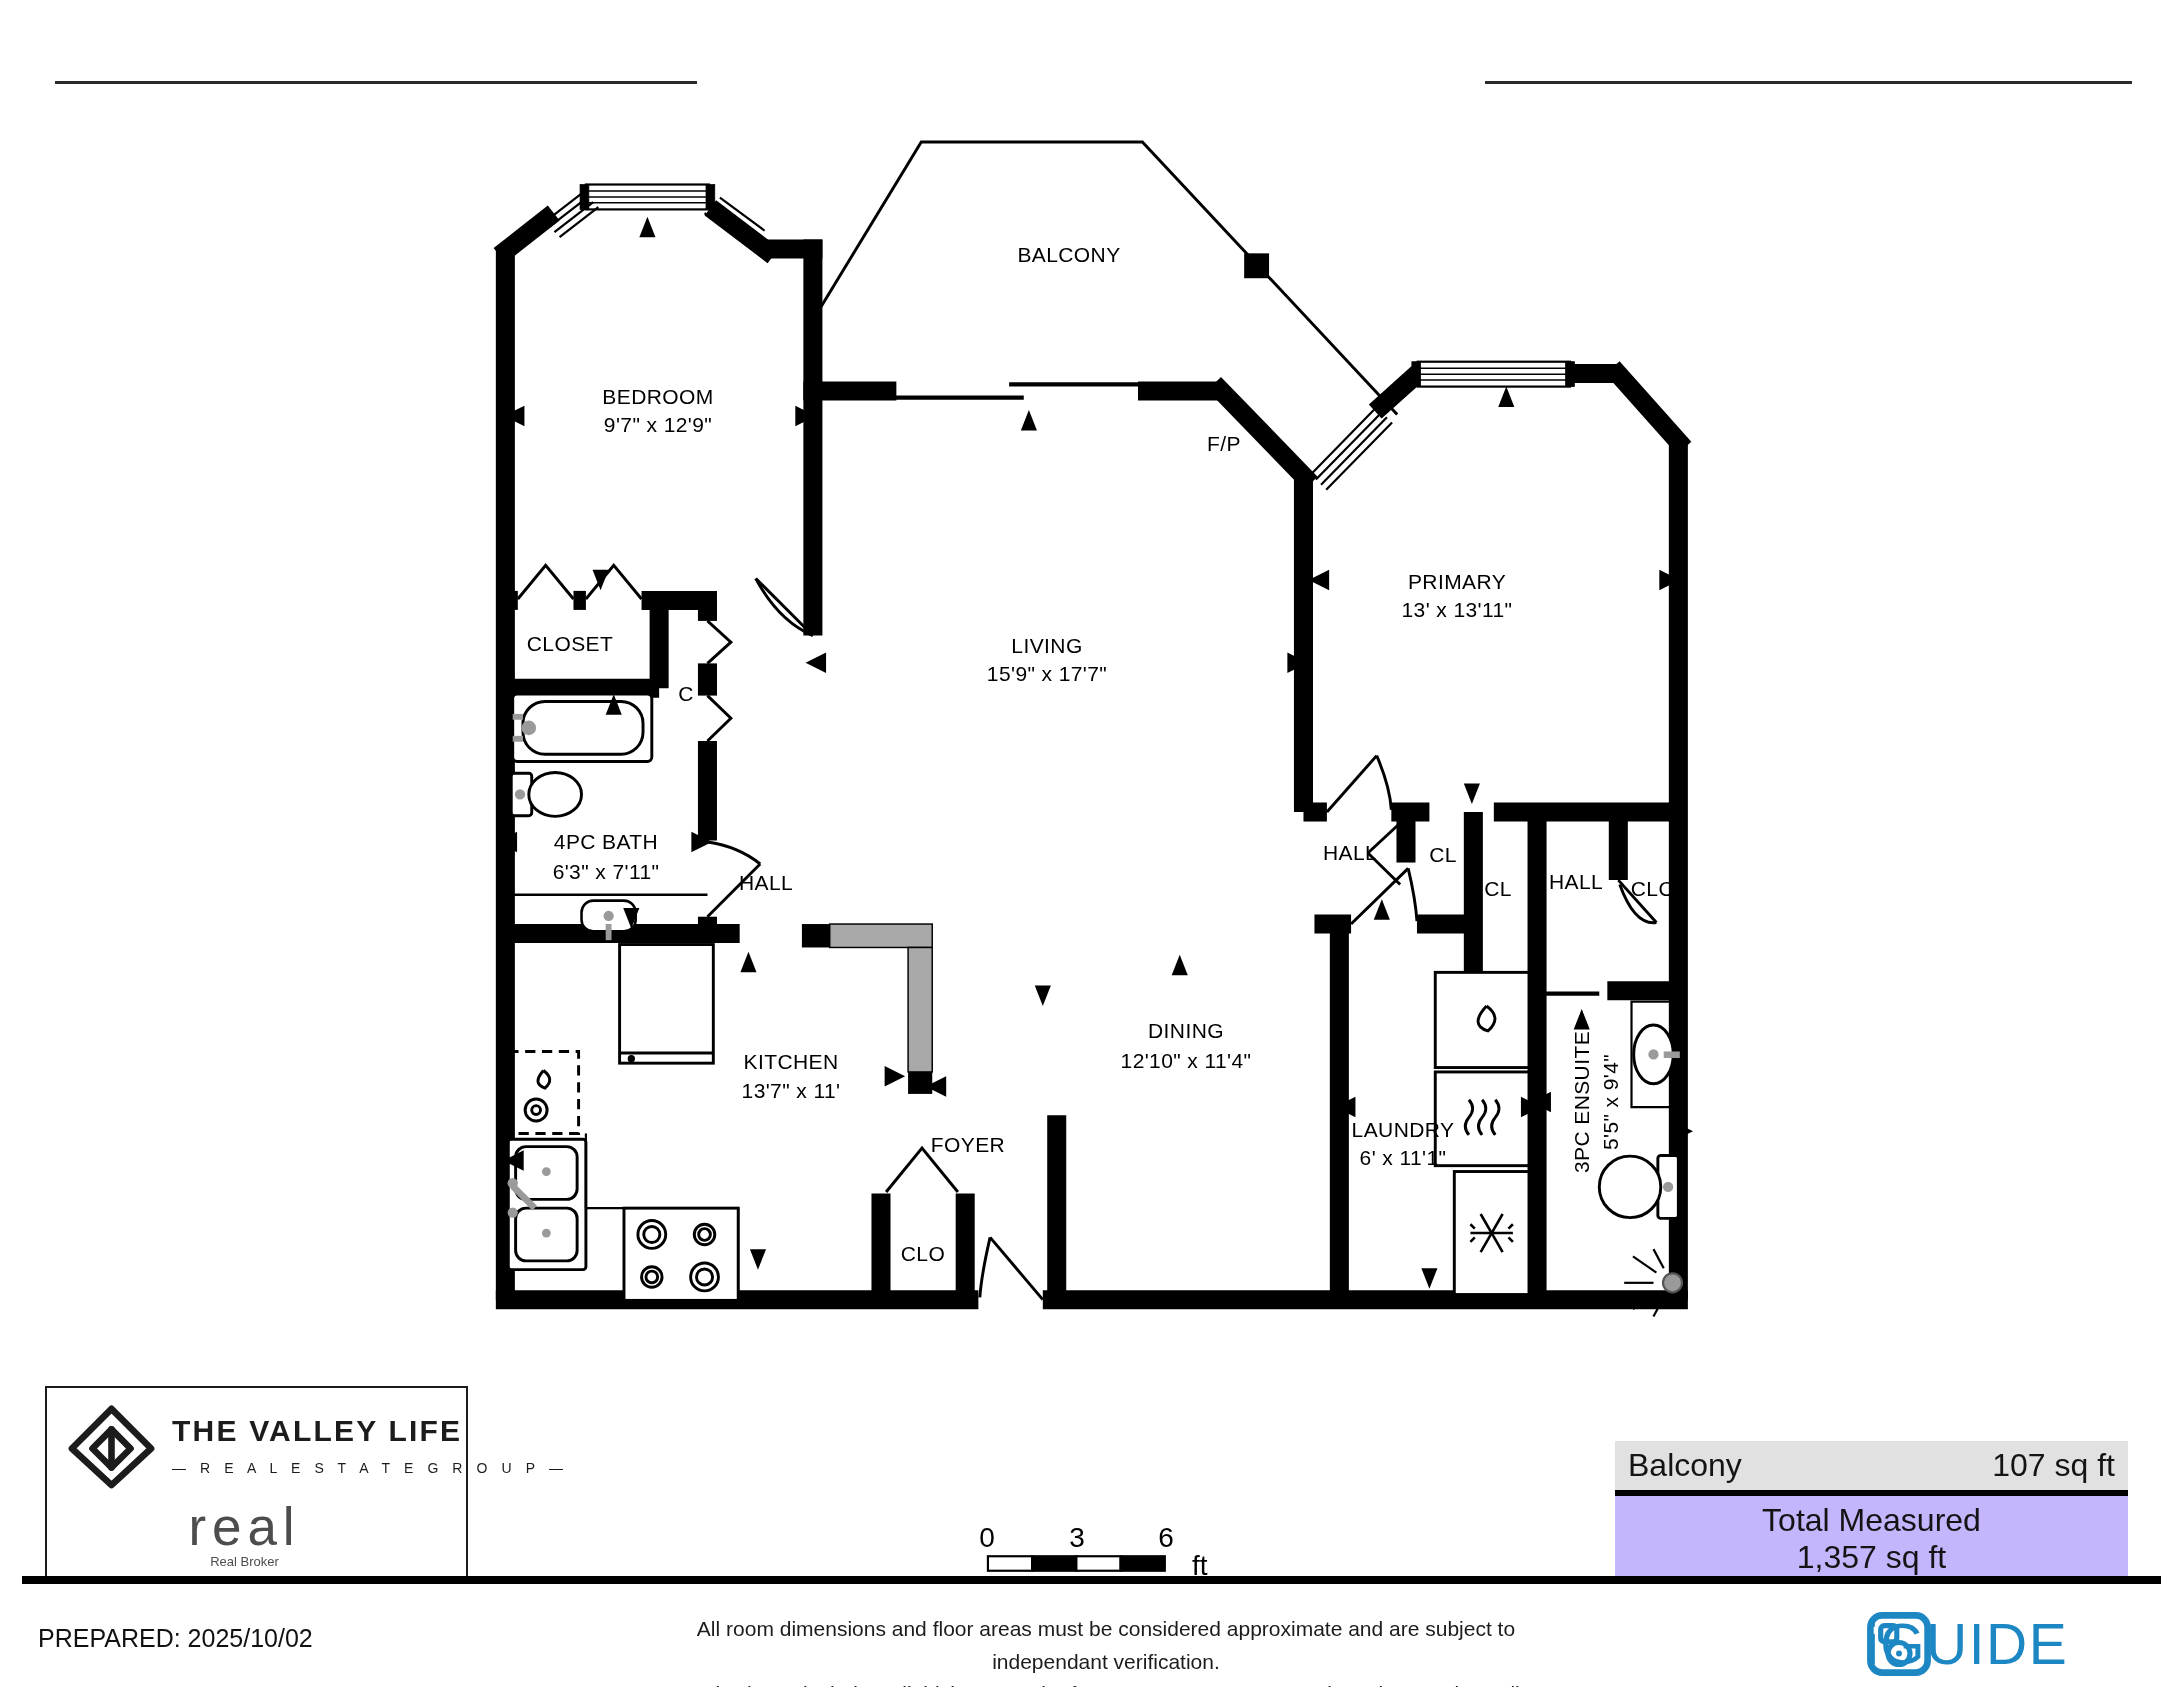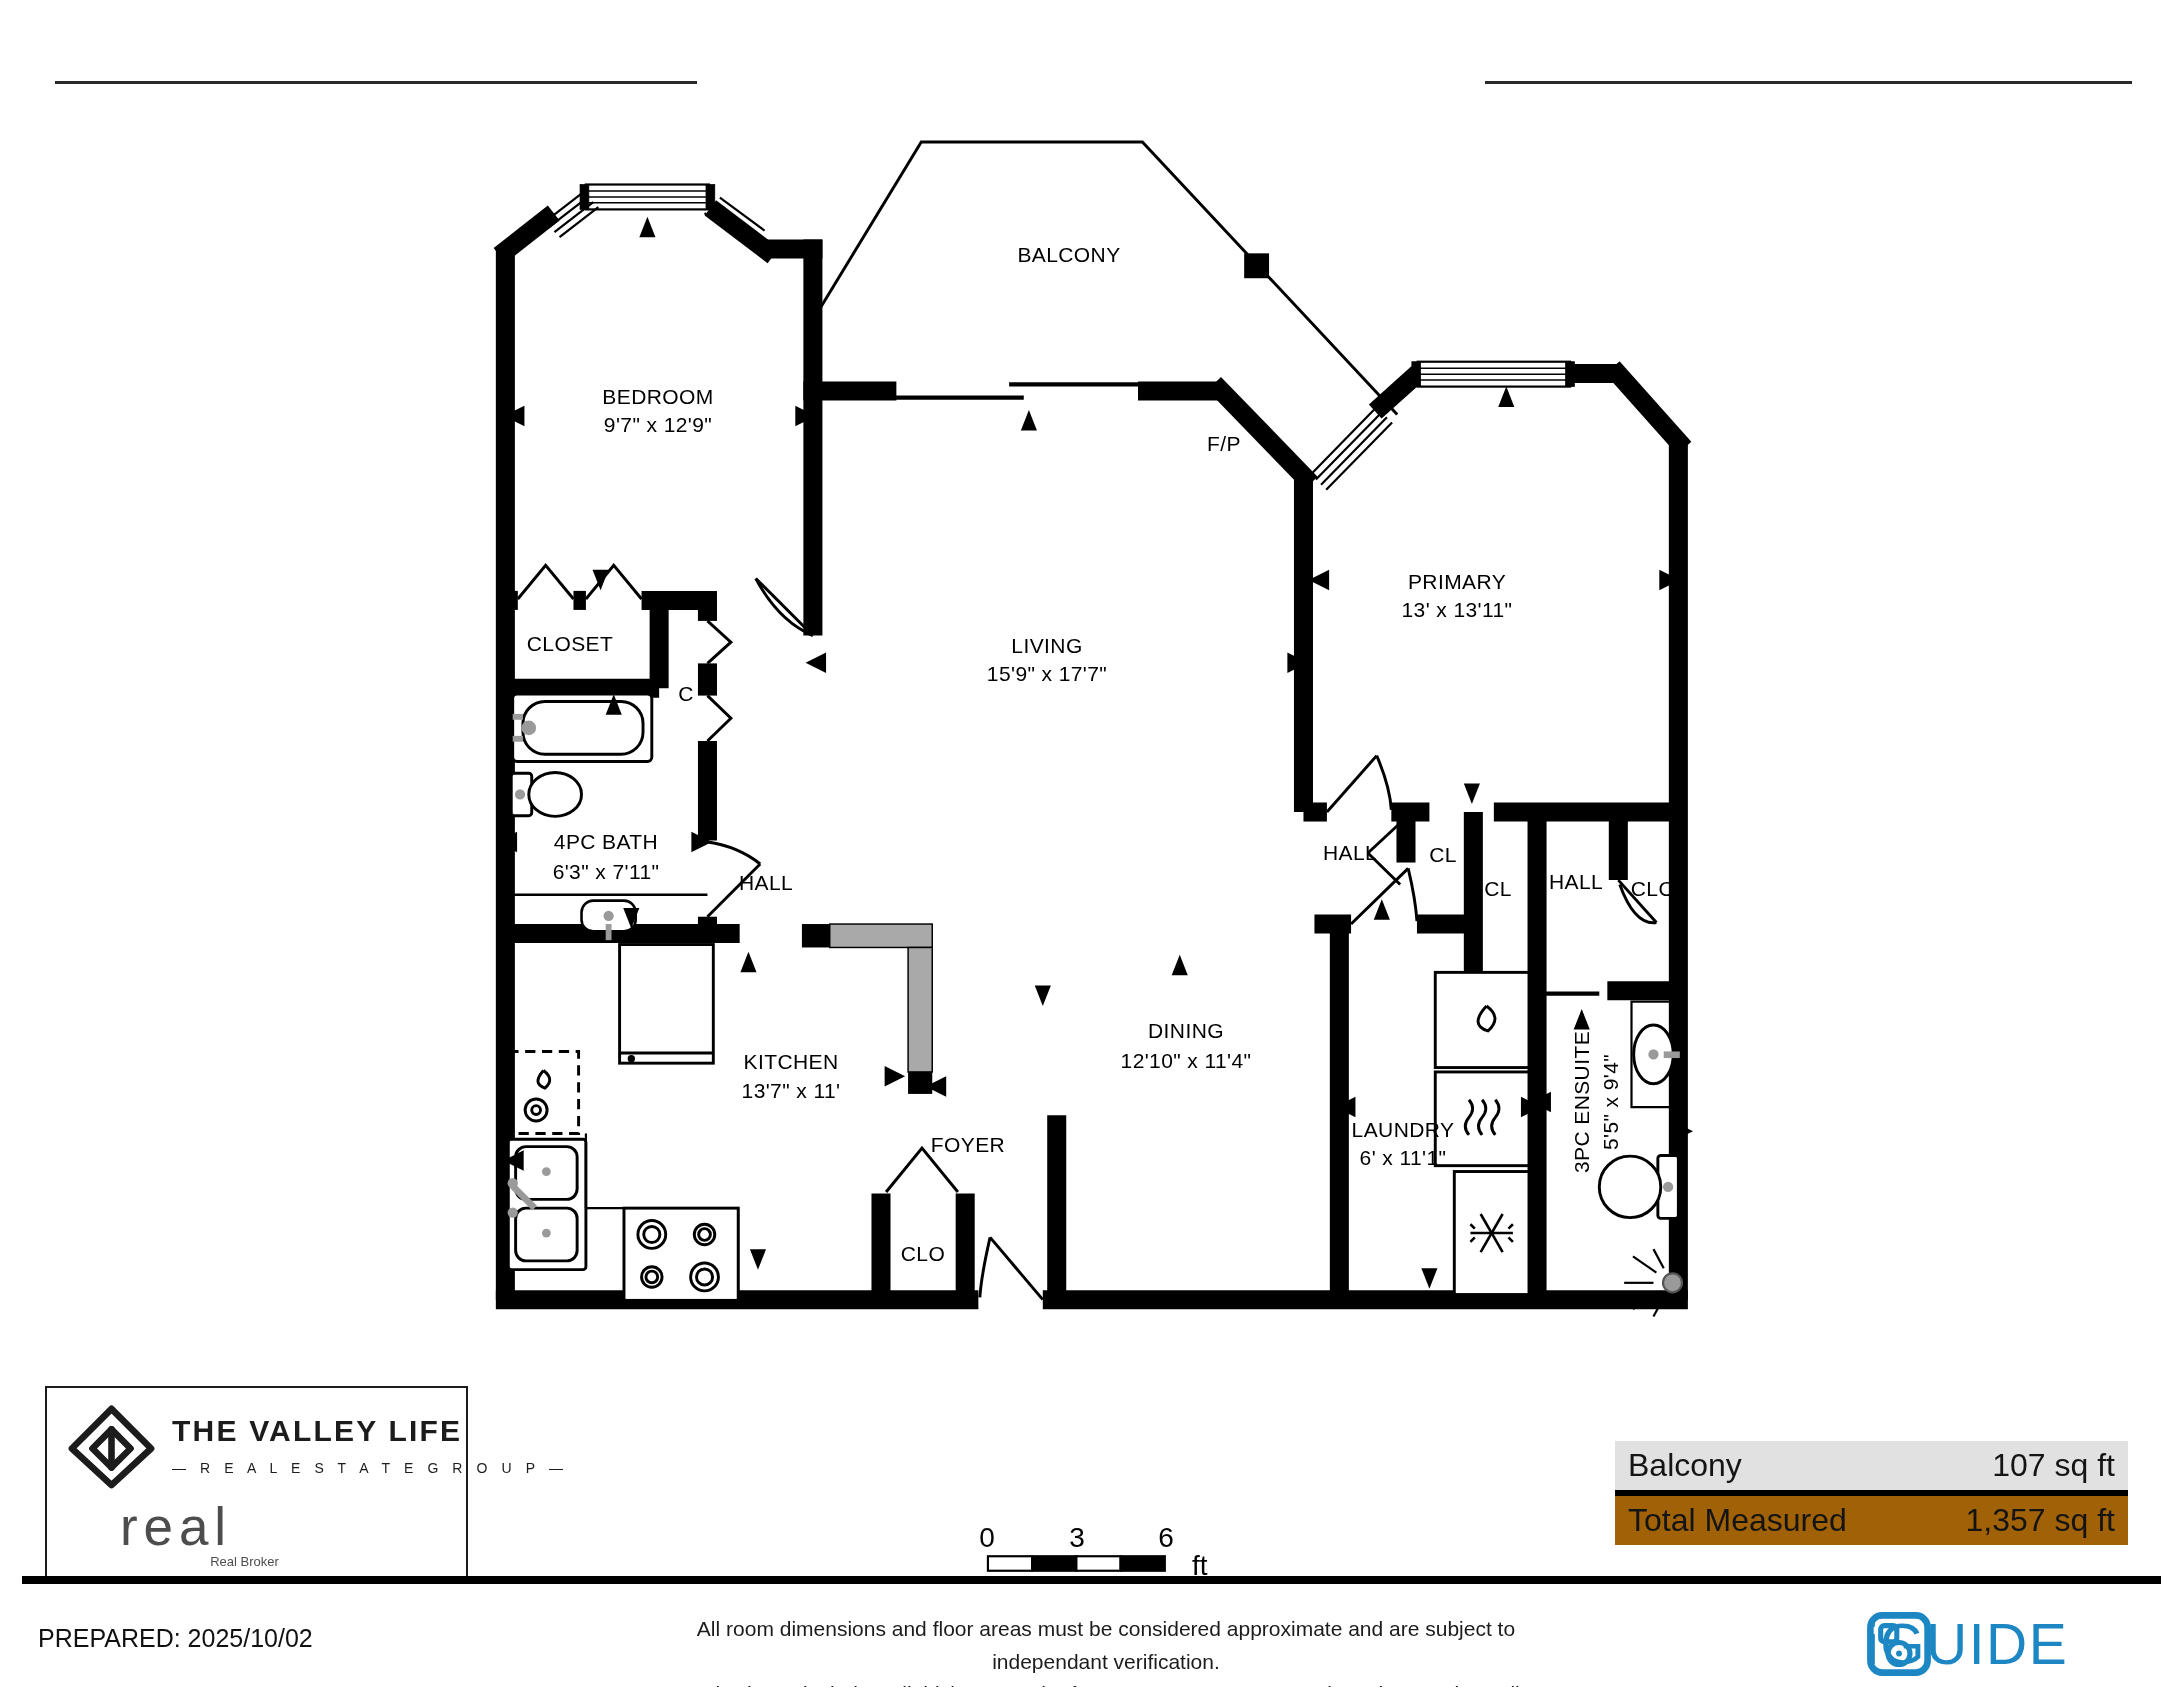--- a/index.html
+++ b/index.html
@@ -14,32 +14,32 @@
   .lbl-rot{transform:translate(-50%,-50%) rotate(-90deg);}
   svg{position:absolute;left:0;top:0;}
 
   
   .sep-bar{left:22px;top:1576px;width:2139px;height:8px;background:#000;}
   .logo-box{left:45px;top:1386px;width:419px;height:190px;border:2.9px solid #1c1c1c;background:#fff;}
   .vl-name{left:171px;top:1412px;width:278px;text-align:center;font-size:30px;font-weight:600;
            letter-spacing:2.2px;color:#1c1c1c;white-space:nowrap;}
   .vl-sub{left:171px;top:1457px;width:278px;text-align:center;font-size:14px;letter-spacing:5.1px;
           color:#1c1c1c;white-space:nowrap;}
-  .real-logo{left:117px;top:1494px;width:249px;font-size:53px;color:#4d4d4d;
+  .real-logo{left:117px;top:1494px;width:249px;text-align:center;font-size:53px;color:#4d4d4d;
              letter-spacing:5.9px;font-weight:400;}
   .real-broker{left:117px;top:1551px;width:249px;text-align:center;font-size:13px;color:#4d4d4d;}
 
   .prepared{left:38px;top:1624px;font-size:25px;color:#111;}
   .disclaimer{left:652px;top:1613px;width:908px;text-align:center;font-size:21px;color:#1c1c1c;line-height:1.55;}
 
   .area-table{left:1615px;top:1441px;width:513px;font-size:32px;color:#141414;}
   .area-row{display:flex;justify-content:space-between;align-items:center;padding:5.9px 13px;}
   .area-row.r1{background:#f3f3f3;}
   .area-row.r2{background:#e1e1e1;}
-  .area-row.r3{background:#a16207;}
+  .area-row.r3{background:#c4b5fd;flex-direction:column;}
   .area-div{height:6.6px;background:#000;}
 
   .scale-num{font-size:28px;transform:translate(-50%,-50%);}
   .scale-ft{font-size:28px;}
 
   .iguide{left:1866px;top:1611px;display:flex;align-items:center;gap:10.3px;}
   .iguide-text{font-size:57px;font-weight:500;color:#1d87c4;letter-spacing:1.5px;
                font-family:"Liberation Sans",sans-serif;}
 </style>
 </head>

